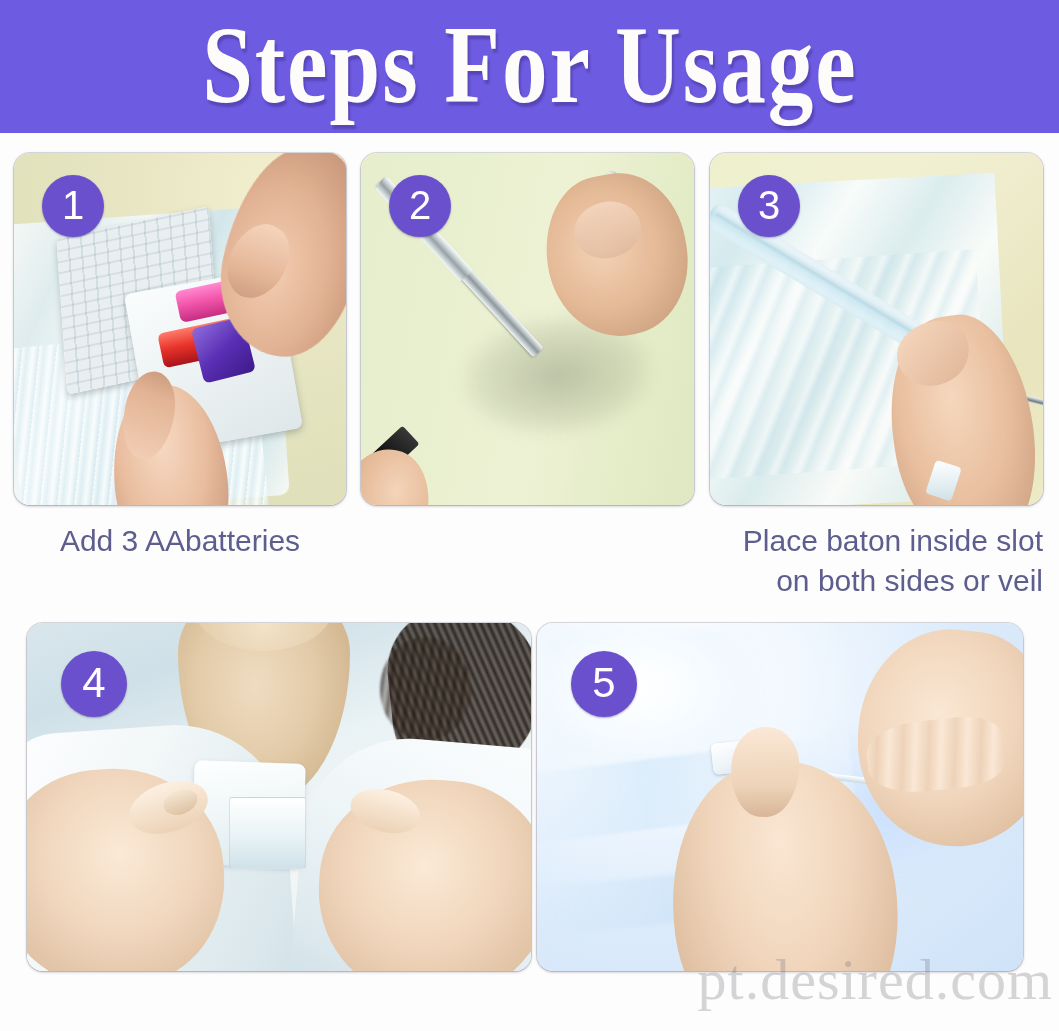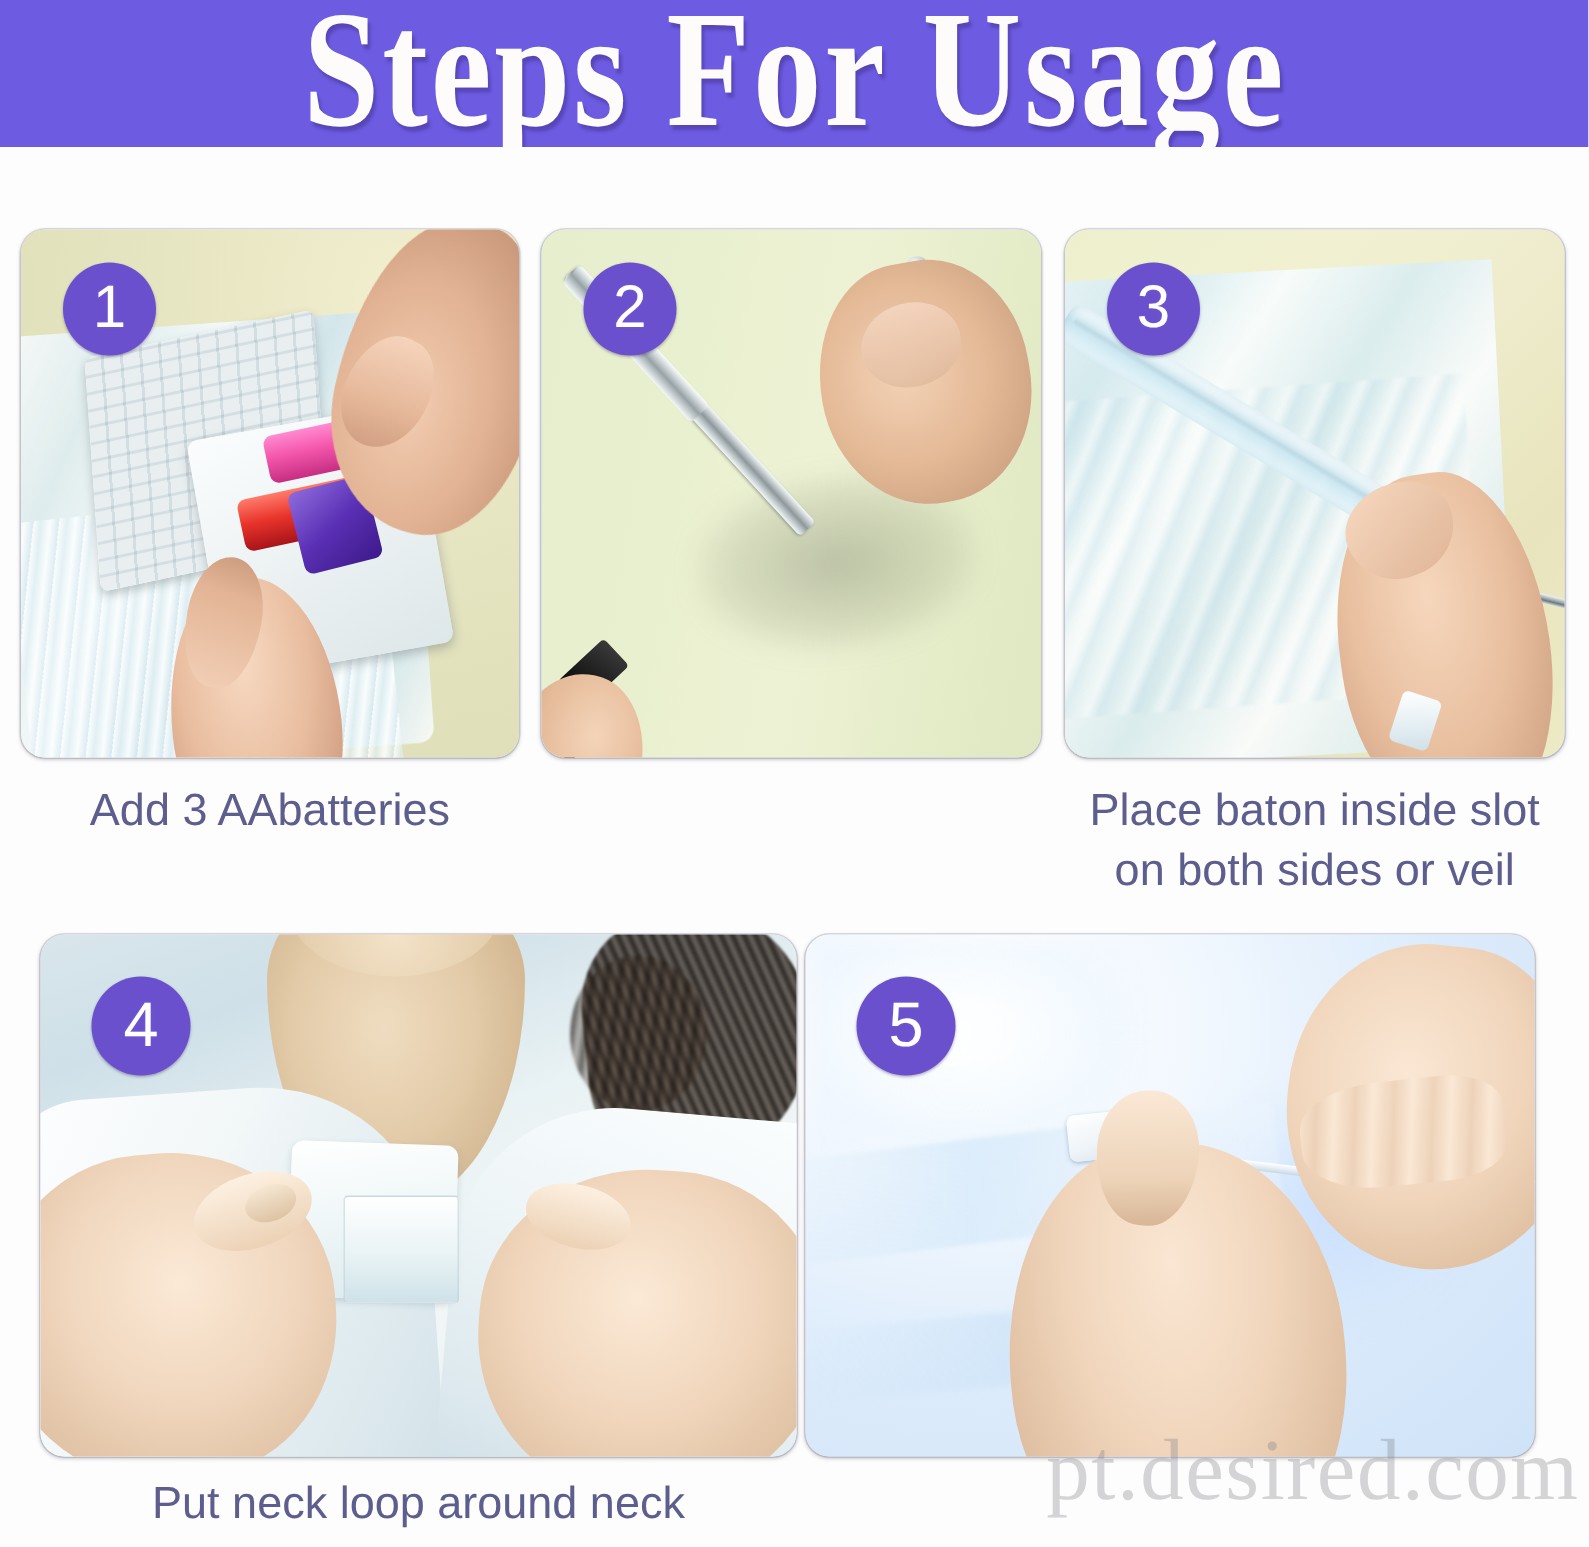--- a/index.html
+++ b/index.html
@@ -16,21 +16,21 @@
     font-family: "Liberation Sans", sans-serif;
     background: #fdfdfd;
   }
 
   
   .banner {
     position: absolute;
     left: 0;
     top: 0;
     width: 1059px;
-    height: 98px;
+    height: 133px;
     background: #6d5ce2;
     display: flex;
     align-items: center;
     justify-content: center;
     overflow: hidden;
   }
   .banner-title {
     font-family: "Liberation Serif", "DejaVu Serif", serif;
     font-weight: bold;
     font-size: 94px;
@@ -544,21 +544,21 @@
         <div class="layer p3-sleeve"></div>
         <div class="layer p3-rodout"></div>
         <div class="layer p3-hand"></div>
         <div class="layer p3-fingers"></div>
         <div class="layer p3-clip"></div>
       </div>
       <div class="badge">
         <span>3</span>
       </div>
     </div>
-    <div class="caption" style="top:368px;">Place baton inside slot on both sides or veil</div>
+    <div class="caption" style="top:368px;text-align:right;">Place baton inside slot on both sides or veil</div>
   </div>
 
   <div class="step wide" style="left:27px; top:490px; width:504px; height:348px;">
     <div class="photo">
       <div class="scene">
         <div class="layer p4-bg"></div>
         <div class="layer p4-hair"></div>
         <div class="layer p4-hair2"></div>
         <div class="layer p4-neck"></div>
         <div class="layer p4-chin"></div>
@@ -569,21 +569,20 @@
         <div class="layer p4-hand-l"></div>
         <div class="layer p4-hand-r"></div>
         <div class="layer p4-finger-a"></div>
         <div class="layer p4-nail"></div>
         <div class="layer p4-finger-b"></div>
       </div>
       <div class="badge">
         <span>4</span>
       </div>
     </div>
-    <div class="caption" style="top:360px;">Put neck loop around neck</div>
   </div>
 
   <div class="step wide" style="left:537px; top:490px; width:486px; height:348px;">
     <div class="photo">
       <div class="scene">
         <div class="layer p5-bg"></div>
         <div class="layer p5-glow1"></div>
         <div class="layer p5-glow2"></div>
         <div class="layer p5-veilfold"></div>
         <div class="layer p5-veilfold2"></div>

